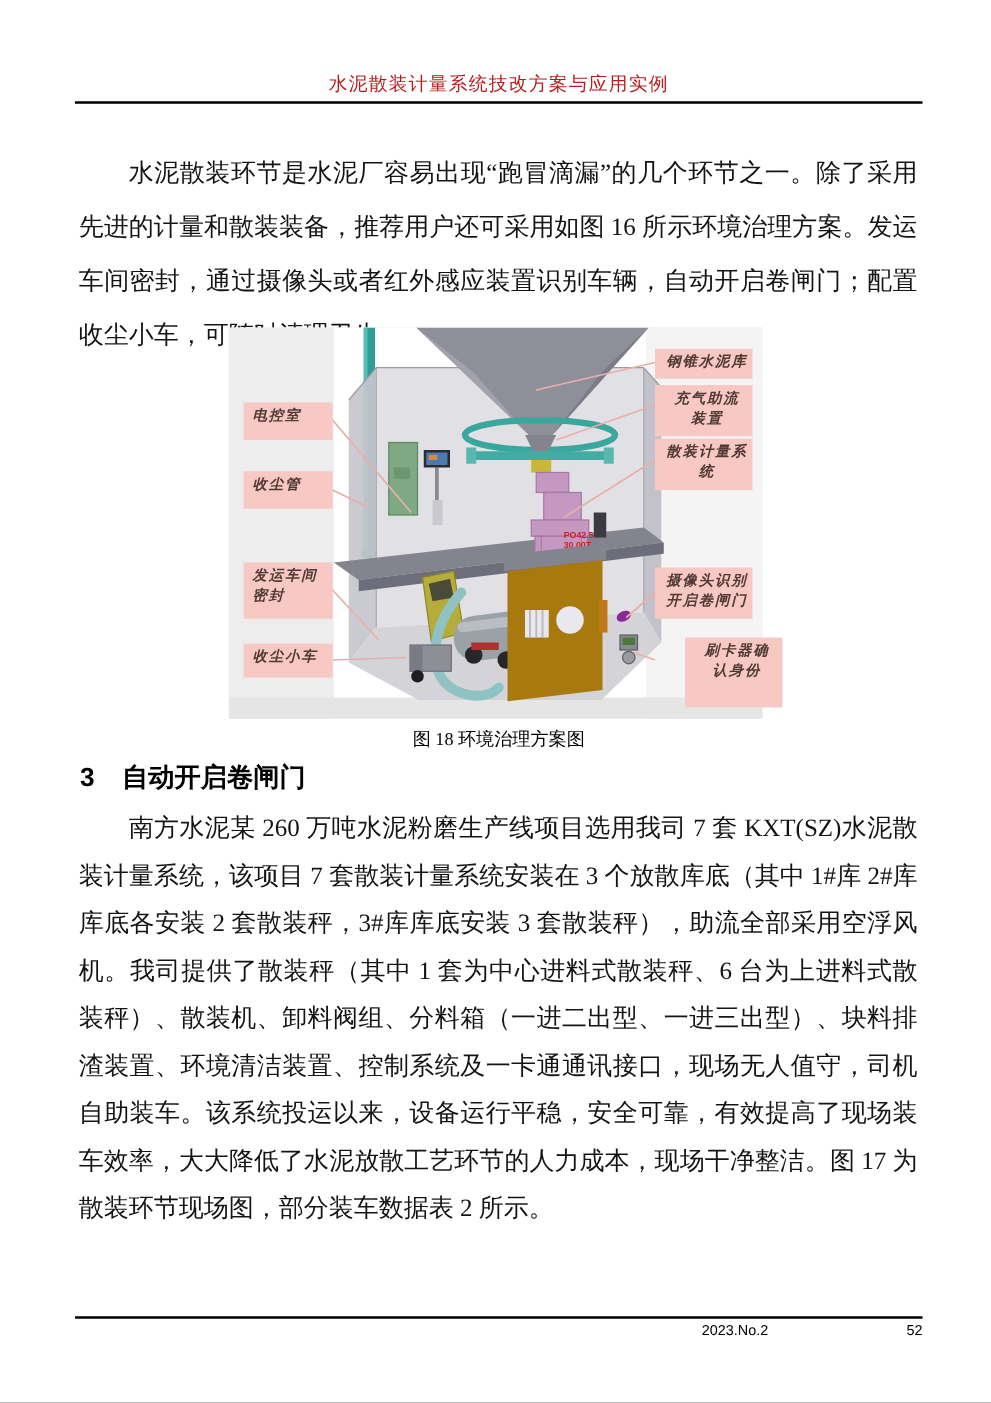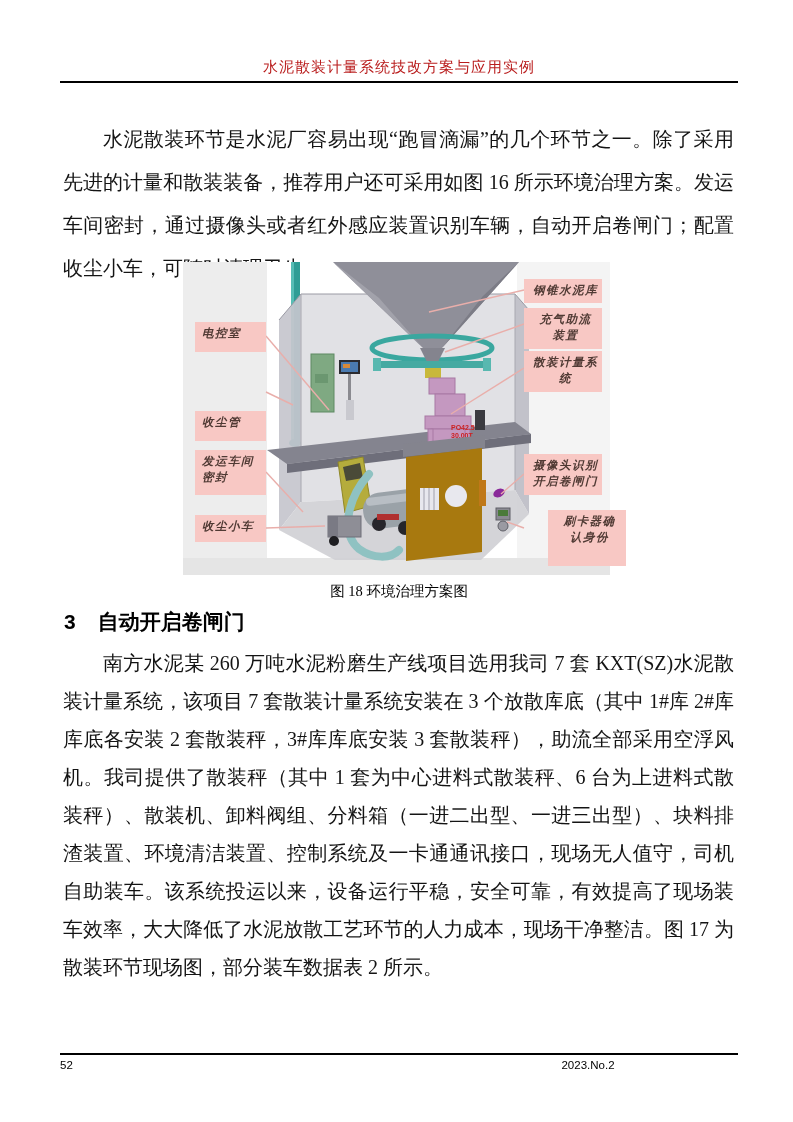--- a/index.html
+++ b/index.html
@@ -52,21 +52,21 @@
   }
   .co-left{left:12px;width:71px;}
   .co-right{left:341px;width:78px;text-align:center;}
   .caption{
     position:absolute;top:582px;left:60px;width:678px;text-align:center;
     font-size:14.5px;color:#000;
   }
   
   .ftr-rule{position:absolute;top:1053px;left:60px;width:678px;height:2px;background:#000;}
   .ftr-page{
-    position:absolute;top:1059px;left:60px;width:678px;text-align:left;
+    position:absolute;top:1059px;left:60px;width:678px;text-align:right;
     font-family:"Liberation Sans","DejaVu Sans",sans-serif;font-size:11.5px;color:#000;
   }
   .ftr-issue{
     position:absolute;top:1059px;left:438px;width:300px;text-align:center;
     font-family:"Liberation Sans","DejaVu Sans",sans-serif;font-size:11.5px;color:#000;
   }
 </style>
 </head>
 <body>
 
@@ -205,21 +205,21 @@
         <line x1="83" y1="266" x2="142" y2="264"></line>
         <line x1="341" y1="28" x2="246" y2="50"></line>
         <line x1="341" y1="62" x2="262" y2="90"></line>
         <line x1="341" y1="106" x2="268" y2="152"></line>
         <line x1="341" y1="212" x2="318" y2="232"></line>
         <line x1="341" y1="266" x2="324" y2="260"></line>
       </g>
     </svg>
 
     <div class="callout co-left" style="top:60px;height:30px;">电控室</div>
-    <div class="callout co-left" style="top:115px;height:30px;margin-top:34px;">收尘管</div>
+    <div class="callout co-left" style="top:115px;height:30px;">收尘管</div>
     <div class="callout co-left" style="top:188px;height:45px;">发运车间
 密封</div>
     <div class="callout co-left" style="top:253px;height:27px;">收尘小车</div>
     <div class="callout co-right" style="top:17px;height:24px;">钢锥水泥库</div>
     <div class="callout co-right" style="top:46px;height:41px;">充气助流
 装置</div>
     <div class="callout co-right" style="top:89px;height:41px;">散装计量系
 统</div>
     <div class="callout co-right" style="top:192px;height:41px;">摄像头识别
 开启卷闸门</div>

